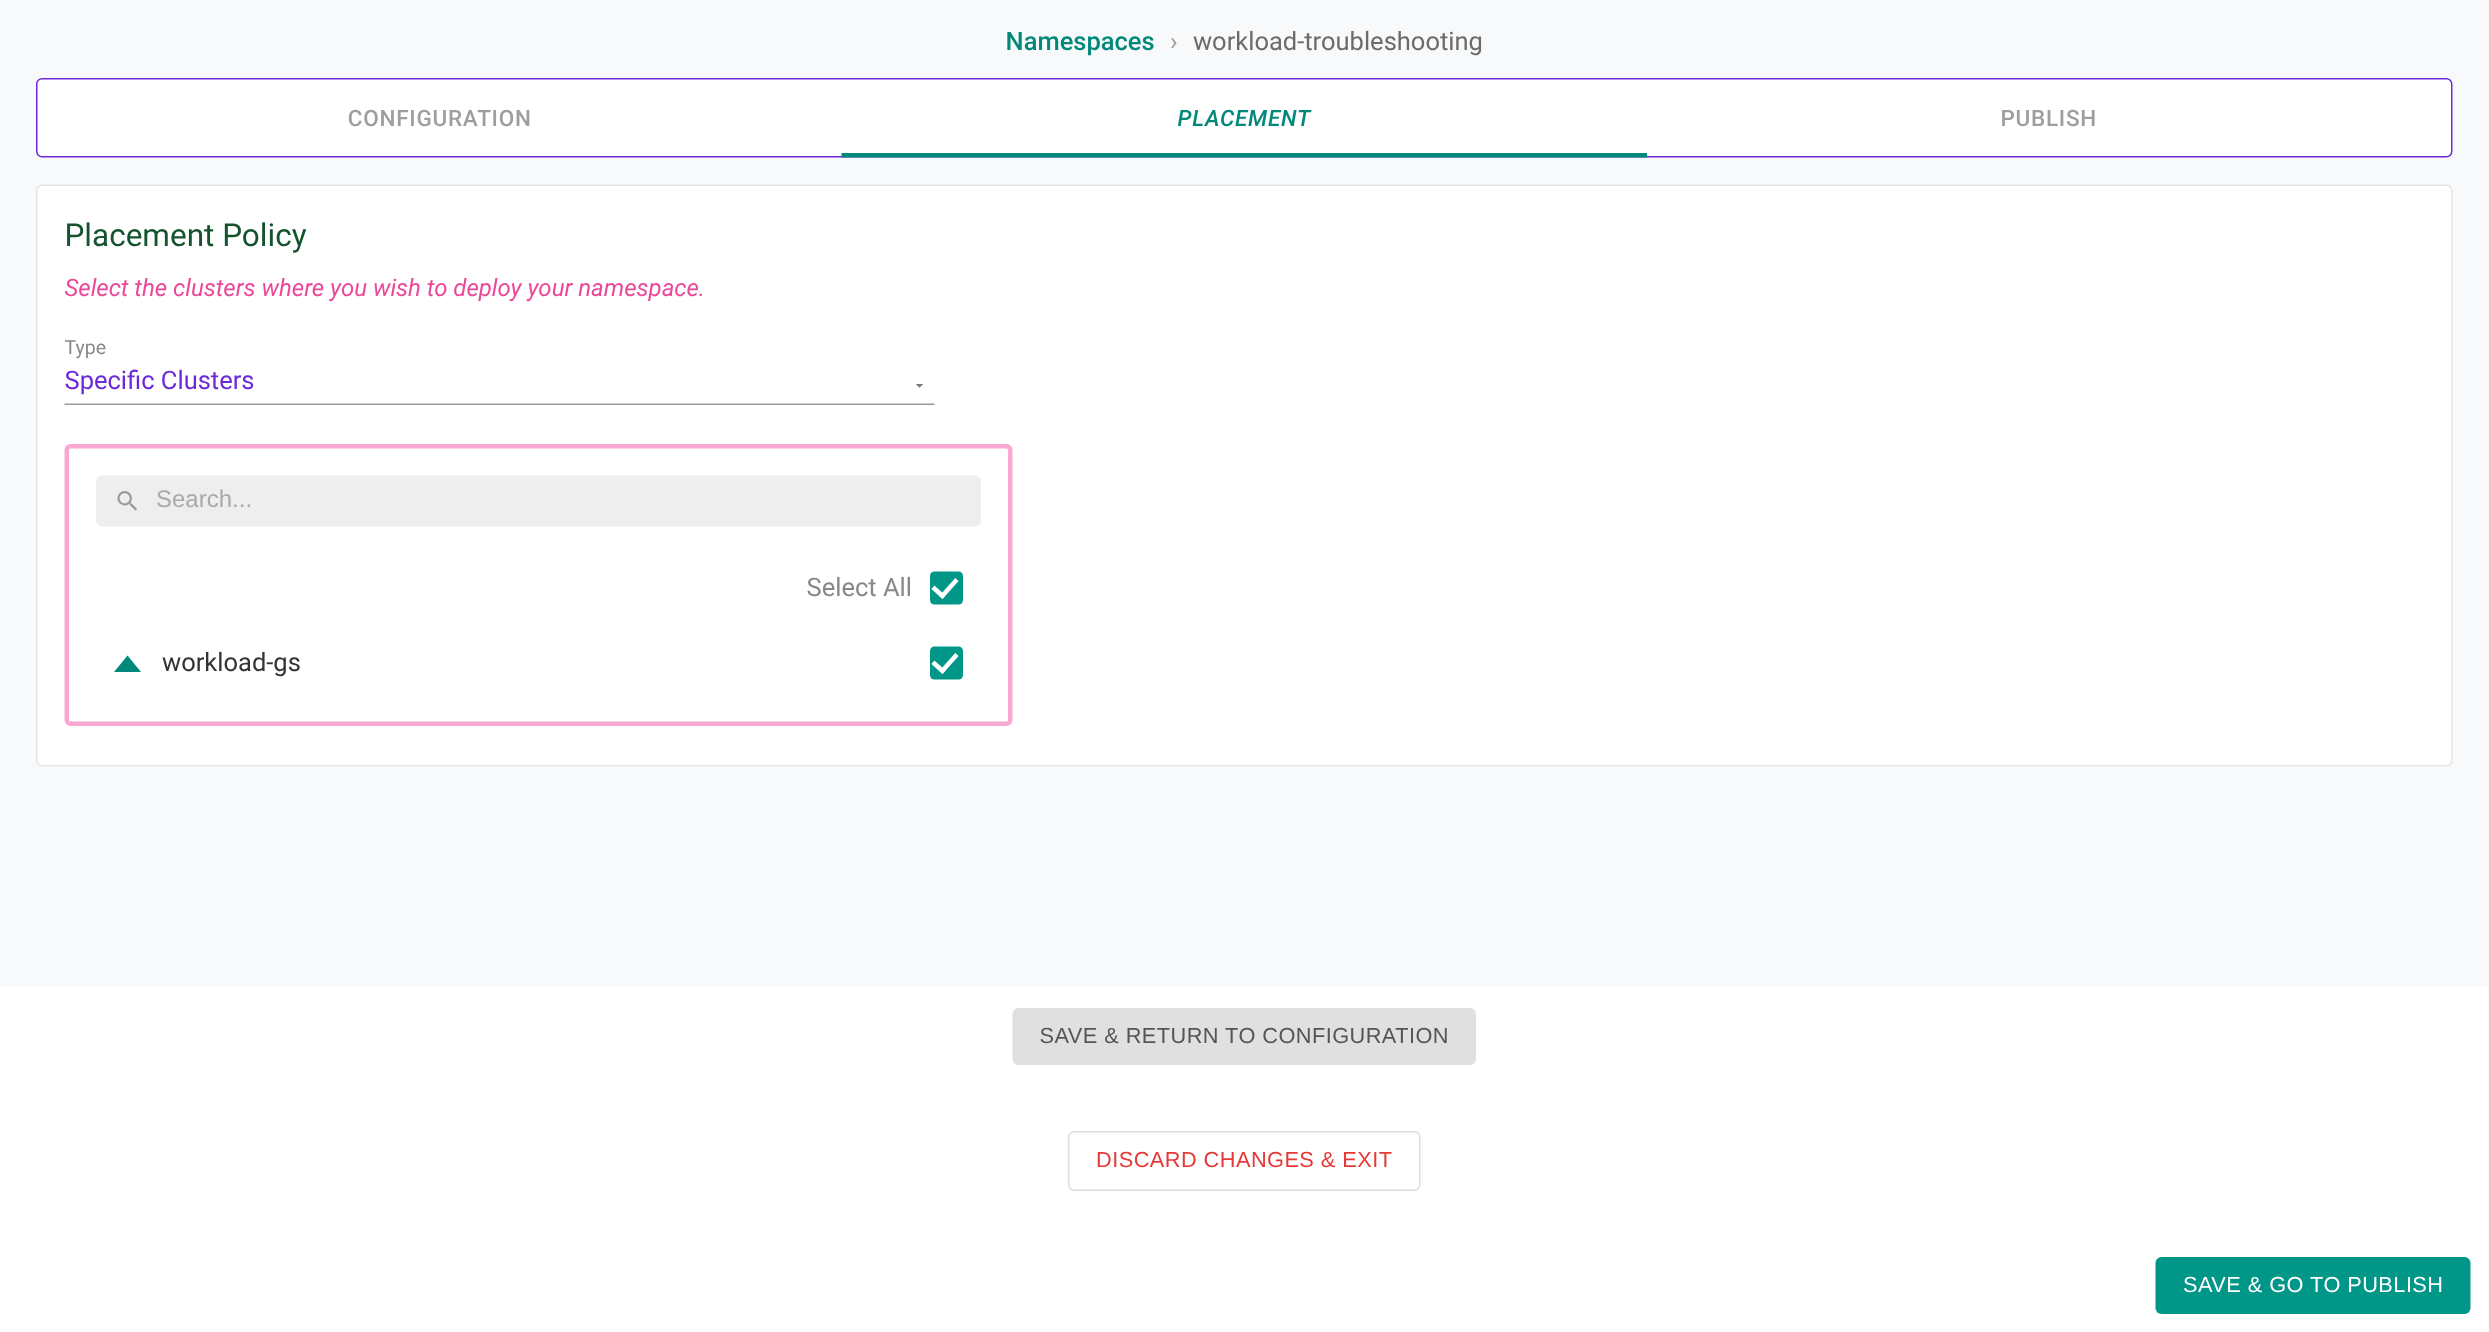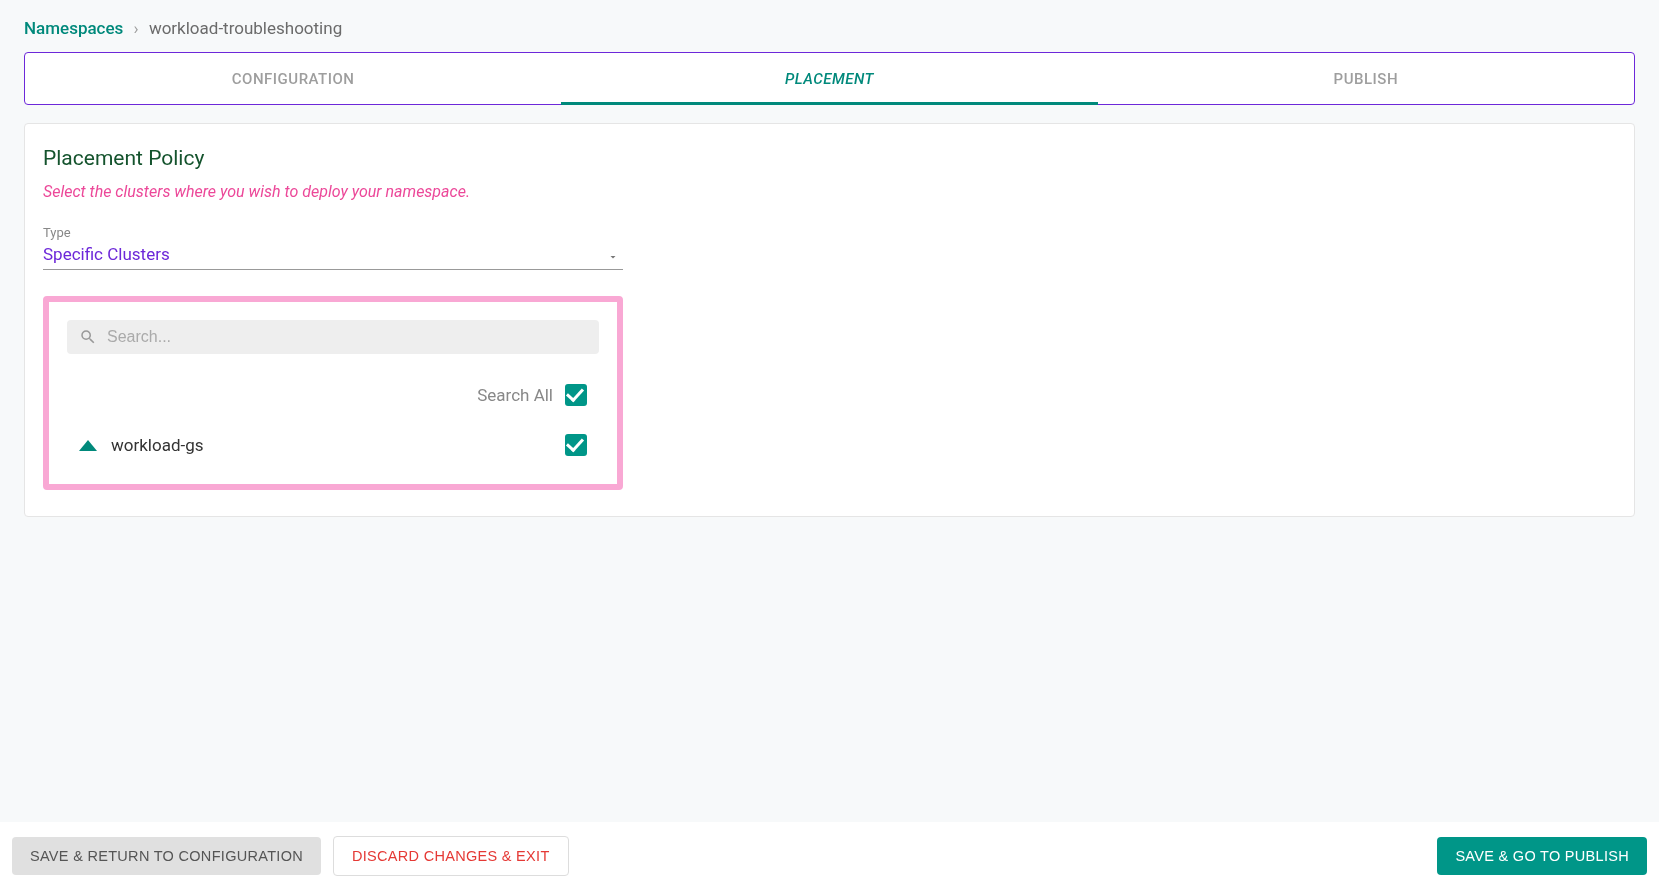--- a/index.html
+++ b/index.html
@@ -9,20 +9,21 @@
     color: #333;
     width: 1659px;
     height: 888px;
     position: relative;
     overflow: hidden;
   }
 
   .breadcrumb {
     padding: 18px 24px 14px 24px;
     font-size: 17px;
+    text-align: center;
   }
   .breadcrumb a {
     color: #00897b;
     text-decoration: none;
     font-weight: 500;
   }
   .breadcrumb .sep {
     color: #9e9e9e;
     margin: 0 6px;
   }
@@ -98,22 +99,22 @@
     color: #6d28d9;
   }
   .select-caret {
     position: absolute;
     right: 4px;
     top: 4px;
     color: #777;
   }
 
   .cluster-box {
-    width: 580px;
-    border: 6px solid #f9a8d4;
+    width: 632px;
+    border: 3px solid #f9a8d4;
     border-radius: 4px;
     padding: 18px;
   }
   .search-wrap {
     background: #eee;
     border-radius: 4px;
     display: flex;
     align-items: center;
     padding: 8px 12px;
     margin-bottom: 20px;
@@ -186,21 +187,22 @@
     color: #333;
   }
 
   .footer {
     position: absolute;
     left: 0; right: 0; bottom: 0;
     background: #fff;
     padding: 14px 12px 12px 12px;
     display: flex;
     align-items: center;
-    gap: 12px;
+    gap: 44px;
+    flex-direction: column;
   }
   .btn {
     padding: 11px 18px;
     font-size: 14.5px;
     font-weight: 500;
     letter-spacing: 0.3px;
     border-radius: 4px;
     cursor: pointer;
     border: none;
   }
@@ -250,21 +252,21 @@
 
   <div class="cluster-box">
     <div class="search-wrap">
       <svg width="18" height="18" viewBox="0 0 24 24" fill="#999">
         <path d="M15.5 14h-.79l-.28-.27A6.471 6.471 0 0016 9.5 6.5 6.5 0 109.5 16c1.61 0 3.09-.59 4.23-1.57l.27.28v.79l5 4.99L20.49 19l-4.99-5zm-6 0C7.01 14 5 11.99 5 9.5S7.01 5 9.5 5 14 7.01 14 9.5 11.99 14 9.5 14z"></path>
       </svg>
       <input class="search-input" placeholder="Search..." style="">
     </div>
 
     <div class="row select-all">
-      <span class="select-all-label">Search All</span>
+      <span class="select-all-label">Select All</span>
       <span class="checkbox"></span>
     </div>
 
     <div class="cluster-row">
       <div class="cluster-left">
         <span class="tri"></span>
         <span class="cluster-name">workload-gs</span>
       </div>
       <span class="checkbox"></span>
     </div>

